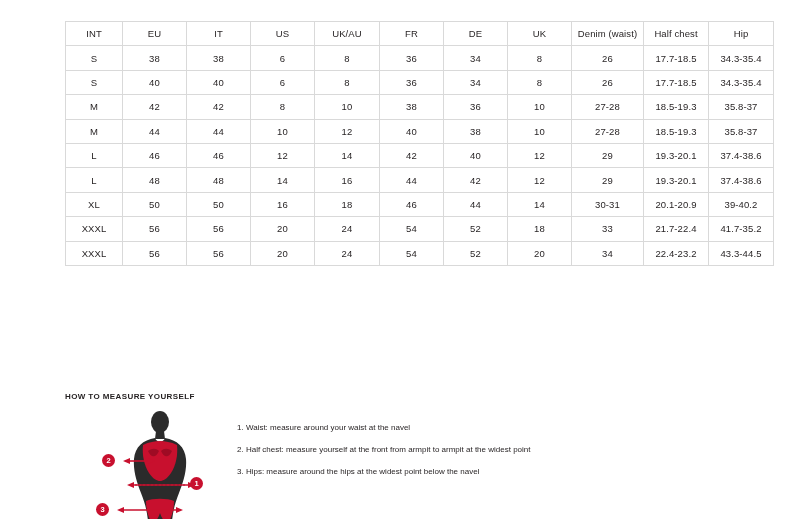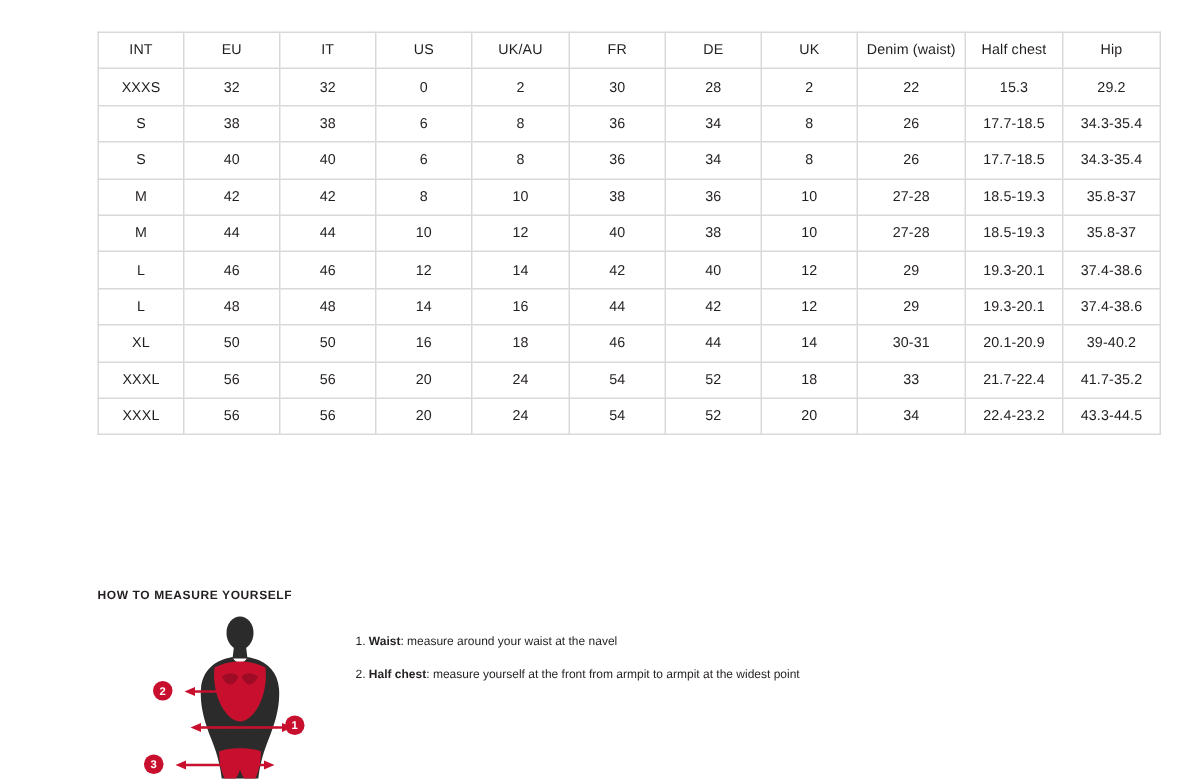--- a/index.html
+++ b/index.html
@@ -91,21 +91,21 @@
     margin-left: 22px;
     padding-top: 14px;
   }
   .note {
     font-size: 8px;
     line-height: 1.35;
     color: #231f20;
     margin-bottom: 11px;
     white-space: nowrap;
   }
-  .note b { font-weight: bold; }
+  .note b { font-weight: normal; }
 
   
   svg.mannequin { display: block; }
   .badge {
     position: absolute;
     width: 13px;
     height: 13px;
     border-radius: 50%;
     background: #c8102e;
     color: #ffffff;
@@ -148,33 +148,20 @@
           <th>FR</th>
           <th>DE</th>
           <th>UK</th>
           <th>Denim (waist)</th>
           <th>Half chest</th>
           <th>Hip</th>
         </tr>
       </thead>
       <tbody>
         <tr>
-          <td>XXXS</td>
-          <td>32</td>
-          <td>32</td>
-          <td>0</td>
-          <td>2</td>
-          <td>30</td>
-          <td>28</td>
-          <td>2</td>
-          <td>22</td>
-          <td>15.3</td>
-          <td>29.2</td>
-        </tr>
-        <tr>
           <td>S</td>
           <td>38</td>
           <td>38</td>
           <td>6</td>
           <td>8</td>
           <td>36</td>
           <td>34</td>
           <td>8</td>
           <td>26</td>
           <td>17.7-18.5</td>
@@ -349,18 +336,22 @@
 
       <div class="notes">
         <div class="note">
           <span>1.</span>
           <b>Waist</b><span>: measure around your waist at the navel</span>
         </div>
         <div class="note">
           <span>2.</span>
           <b>Half chest</b><span>: measure yourself at the front from armpit to armpit at the widest point</span>
         </div>
+        <div class="note">
+          <span>3.</span>
+          <b>Hips</b><span>: measure around the hips at the widest point below the navel</span>
+        </div>
       </div>
 
     </div>
   </div>
 
 </div>
 
 </body></html>

